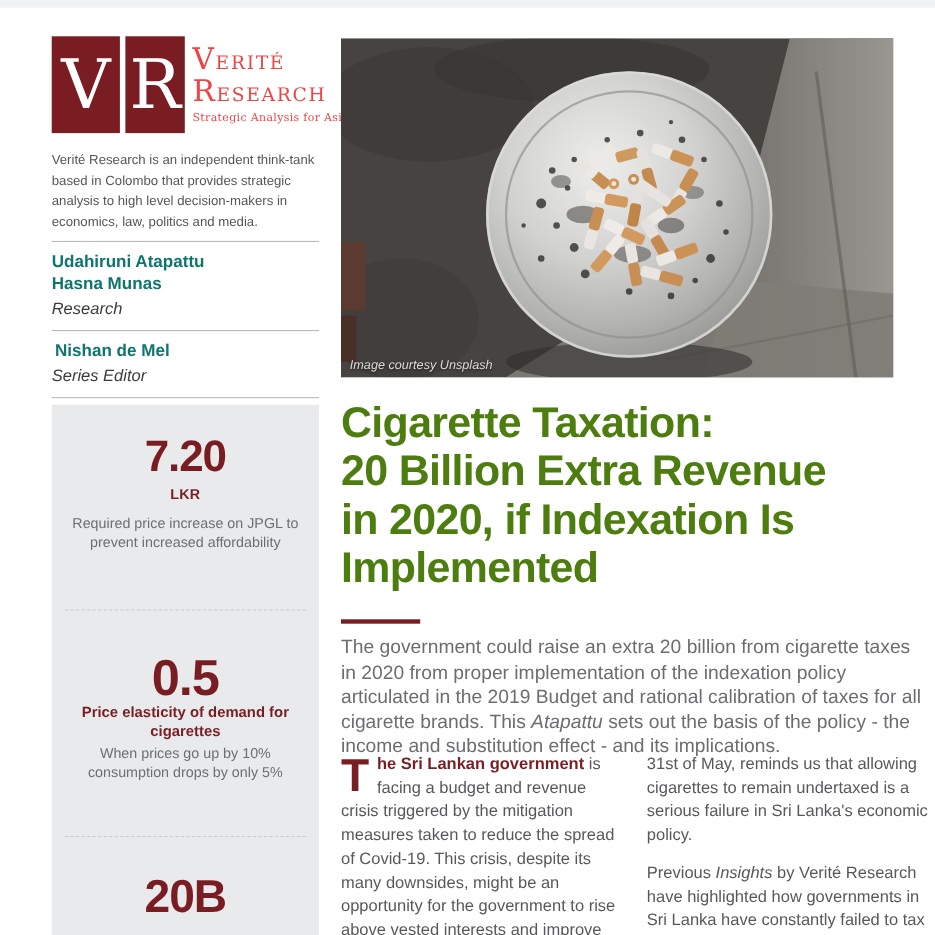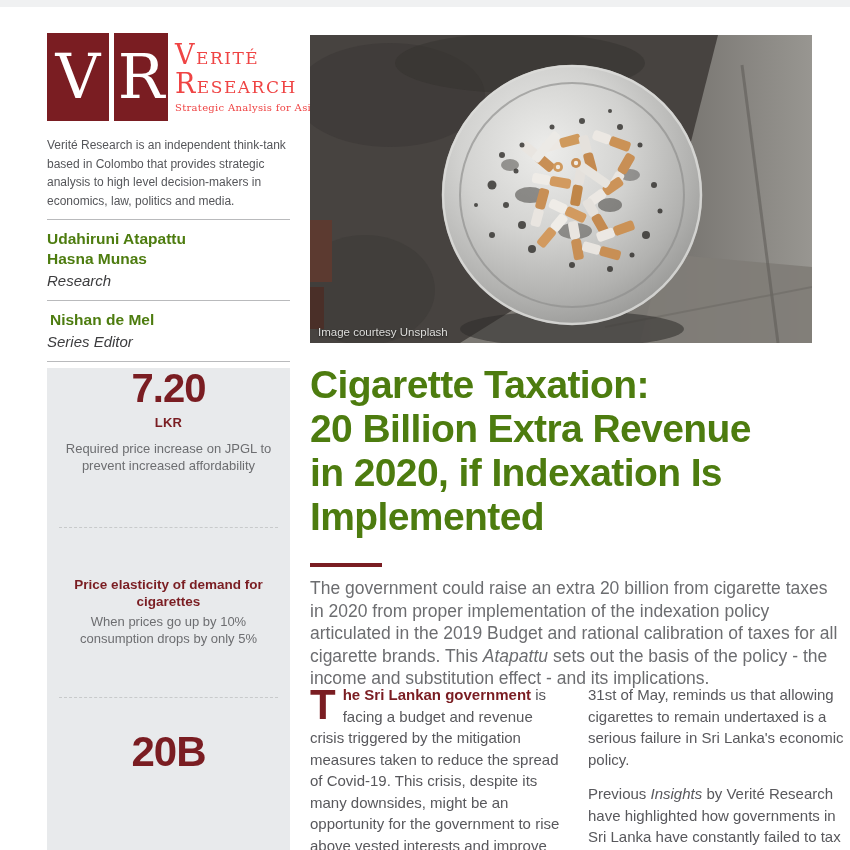--- a/index.html
+++ b/index.html
@@ -20,44 +20,44 @@
   .block .letter { font-family:"DejaVu Serif", serif; color:#ffffff; font-size:62px; line-height:88px; }
   .logo-word { position:absolute; left:128px; top:9px; color:#ef4444; font-family:"DejaVu Serif", serif; }
   .word-line { font-size:17px; letter-spacing:1.5px; line-height:26px; white-space:nowrap; }
   .word-line .cap { font-size:27px; }
   .logo-tagline { font-size:10px; letter-spacing:0.3px; margin-top:2px; white-space:nowrap; }
 
   .desc { margin-top:13px; font-size:12px; line-height:18.5px; color:#55565a; }
 
   .sep { border:none; border-top:1px solid #b9babc; margin:9px 0 9px 0; }
 
-  .person .name { font-weight:bold; font-size:15.5px; color:#4d7c0f; line-height:20px; }
+  .person .name { font-weight:bold; font-size:15.5px; color:#0f766e; line-height:20px; }
   .person .role { font-style:italic; font-size:15px; color:#3c3c3e; line-height:20px; margin-top:2px; }
   .editor .name { padding-left:3px; }
 
   
   .stats-panel { position:absolute; left:47px; top:368px; width:243px; height:500px; background:#e8eaec; }
   .stat { text-align:center; padding-left:14px; padding-right:14px; }
   .stat .value { color:#7a1d22; font-weight:700; letter-spacing:-1px; line-height:1.0; }
   .stat1 .value { font-size:40px; padding-top:0; }
-  .stat1 { padding-bottom:53px; }
+  .stat1 { padding-top:27px; padding-bottom:53px; }
   .stat2 { padding-top:38px; padding-bottom:50px; }
   .stat2 .value { font-size:46px; }
   .stat3 { padding-top:33px; }
   .stat3 .value { font-size:42px; }
   .stat .unit { font-size:13px; font-weight:700; color:#7a1d22; margin-top:7px; letter-spacing:0.2px; }
-  .stat .stat-label { font-size:13.5px; font-weight:700; color:#7a1d22; line-height:17px; margin-top:10px; }
+  .stat .stat-label { font-size:13.5px; font-weight:700; color:#7a1d22; line-height:17px; }
   .stat .stat-desc { font-size:13px; font-weight:400; color:#6d6e71; line-height:17px; margin-top:10px; }
   .stat2 .stat-desc { margin-top:3px; }
   .stat-divider { border:none; border-top:1px dashed #c8cacb; margin:0 12px; }
 
   
   .photo { position:absolute; left:310px; top:35px; width:502px; height:308px; background:#474340; overflow:hidden; }
   .photo svg { display:block; }
-  .photo figcaption { position:absolute; left:8px; bottom:5px; font-size:11.5px; color:#dddddb; text-shadow:0 1px 2px rgba(0,0,0,.6); }
+  .photo figcaption { position:absolute; left:8px; bottom:5px; font-size:11.5px; color:#dddddb; text-shadow:0 1px 2px rgba(0,0,0,.6);font-style:italic; }
 
   .headline { position:absolute; left:310px; top:363px; width:537px; color:#4d7c0f; font-weight:700; font-size:39px; line-height:44px; letter-spacing:-0.6px; }
   .accent-rule { position:absolute; left:310px; top:563px; width:72px; height:4px; background:#7a1d22; }
 
   .lead { position:absolute; left:310px; top:577px; width:535px; font-size:17.5px; line-height:22.5px; color:#6c6d70; }
   .lead em { font-style:italic; }
 
   .body-cols { position:absolute; left:310px; top:684px; width:537px; height:166px; display:flex; gap:20px; overflow:hidden; }
   .bodycol { width:258px; font-size:15px; line-height:21.5px; color:#58585c; }
   .bodycol p + p { margin-top:13px; }
@@ -110,20 +110,21 @@
   </aside>
 
   <section class="stats-panel">
     <div class="stat stat1">
       <div class="value">7.20</div>
       <div class="unit">LKR</div>
       <div class="stat-desc">Required price increase on JPGL to prevent increased affordability</div>
     </div>
     <hr class="stat-divider">
     <div class="stat stat2">
+      <div class="value">0.5</div>
       <div class="stat-label">Price elasticity of demand for cigarettes</div>
       <div class="stat-desc">When prices go up by 10% consumption drops by only 5%</div>
     </div>
     <hr class="stat-divider">
     <div class="stat stat3">
       <div class="value">20B</div>
 
     </div>
   </section>
 

